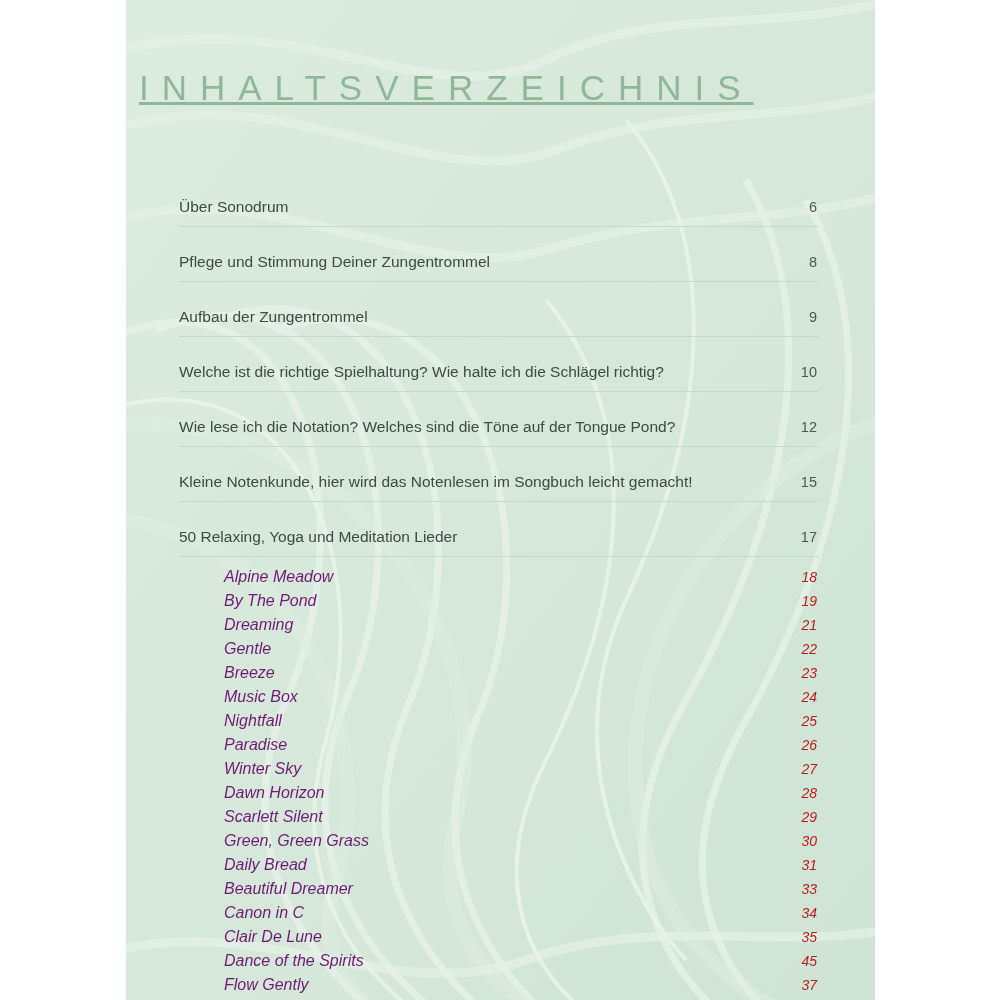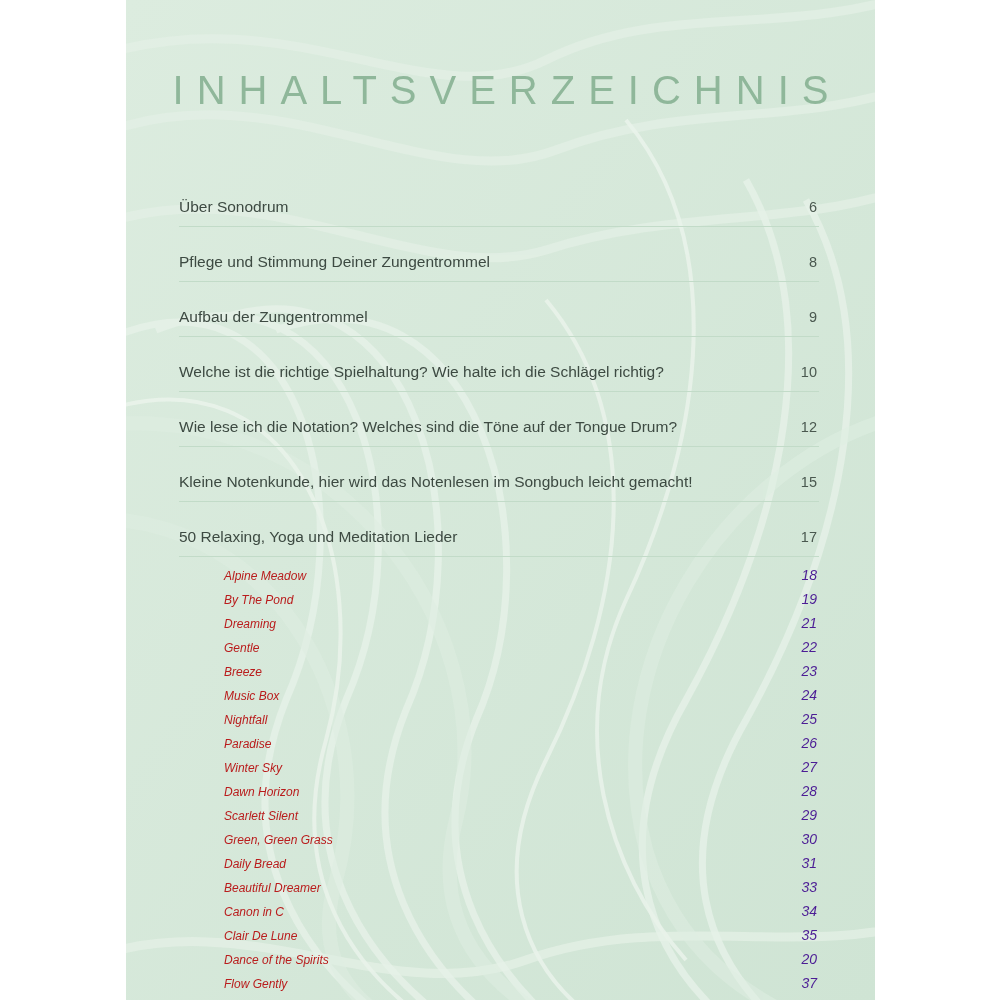--- a/index.html
+++ b/index.html
@@ -35,27 +35,28 @@
     position: absolute;
     left: 0; top: 0;
     width: 749px; height: 1000px;
     padding: 0;
   }
   .doc-title {
     position: absolute;
     left: 0;
     top: 68px;
     width: 749px;
-    text-align: center;
-    font-size: 40px;
+    text-align: left;
+    font-size: 35px;
     letter-spacing: 13px;
     color: #8fb79a;
     font-weight: 400;
     text-indent: 13px;
     font-family: "Liberation Sans", sans-serif;
+    text-decoration: underline;
   }
   .toc {
     position: absolute;
     left: 53px;
     top: 172px;
     width: 640px;
   }
   .chapter {
     position: relative;
     display: flex;
@@ -83,29 +84,29 @@
     margin-top: 7px;
     padding-left: 45px;
   }
   .song {
     display: flex;
     align-items: baseline;
     justify-content: space-between;
     padding: 1.5px 2px 1.5px 0;
   }
   .song .s-title {
-    font-size: 12px;
+    font-size: 16px;
     font-style: italic;
-    color: #b91c1c;
+    color: #701a75;
     line-height: 21px;
   }
   .song .s-page {
     font-size: 14px;
     font-style: italic;
-    color: #4c1d95;
+    color: #b91c1c;
     flex: 0 0 auto;
     text-align: right;
     min-width: 20px;
   }
 </style>
 </head>
 <body>
 
 <div id="page">
   <div class="page-sheet">
@@ -164,21 +165,21 @@
           <span class="c-title">Aufbau der Zungentrommel</span>
           <span class="c-page">9</span>
         </div>
 
         <div class="chapter">
           <span class="c-title">Welche ist die richtige Spielhaltung? Wie halte ich die Schlägel richtig?</span>
           <span class="c-page">10</span>
         </div>
 
         <div class="chapter">
-          <span class="c-title">Wie lese ich die Notation? Welches sind die Töne auf der Tongue Drum?</span>
+          <span class="c-title">Wie lese ich die Notation? Welches sind die Töne auf der Tongue Pond?</span>
           <span class="c-page">12</span>
         </div>
 
         <div class="chapter">
           <span class="c-title">Kleine Notenkunde, hier wird das Notenlesen im Songbuch leicht gemacht!</span>
           <span class="c-page">15</span>
         </div>
 
         <div class="chapter">
           <span class="c-title">50 Relaxing, Yoga und Meditation Lieder</span>
@@ -246,21 +247,21 @@
           <div class="song">
             <span class="s-title">Canon in C</span>
             <span class="s-page">34</span>
           </div>
           <div class="song">
             <span class="s-title">Clair De Lune</span>
             <span class="s-page">35</span>
           </div>
           <div class="song">
             <span class="s-title">Dance of the Spirits</span>
-            <span class="s-page">20</span>
+            <span class="s-page">45</span>
           </div>
           <div class="song">
             <span class="s-title">Flow Gently</span>
             <span class="s-page">37</span>
           </div>
           <div class="song">
             <span class="s-title">Gymnopedie No. 1</span>
             <span class="s-page">38</span>
           </div>
 

